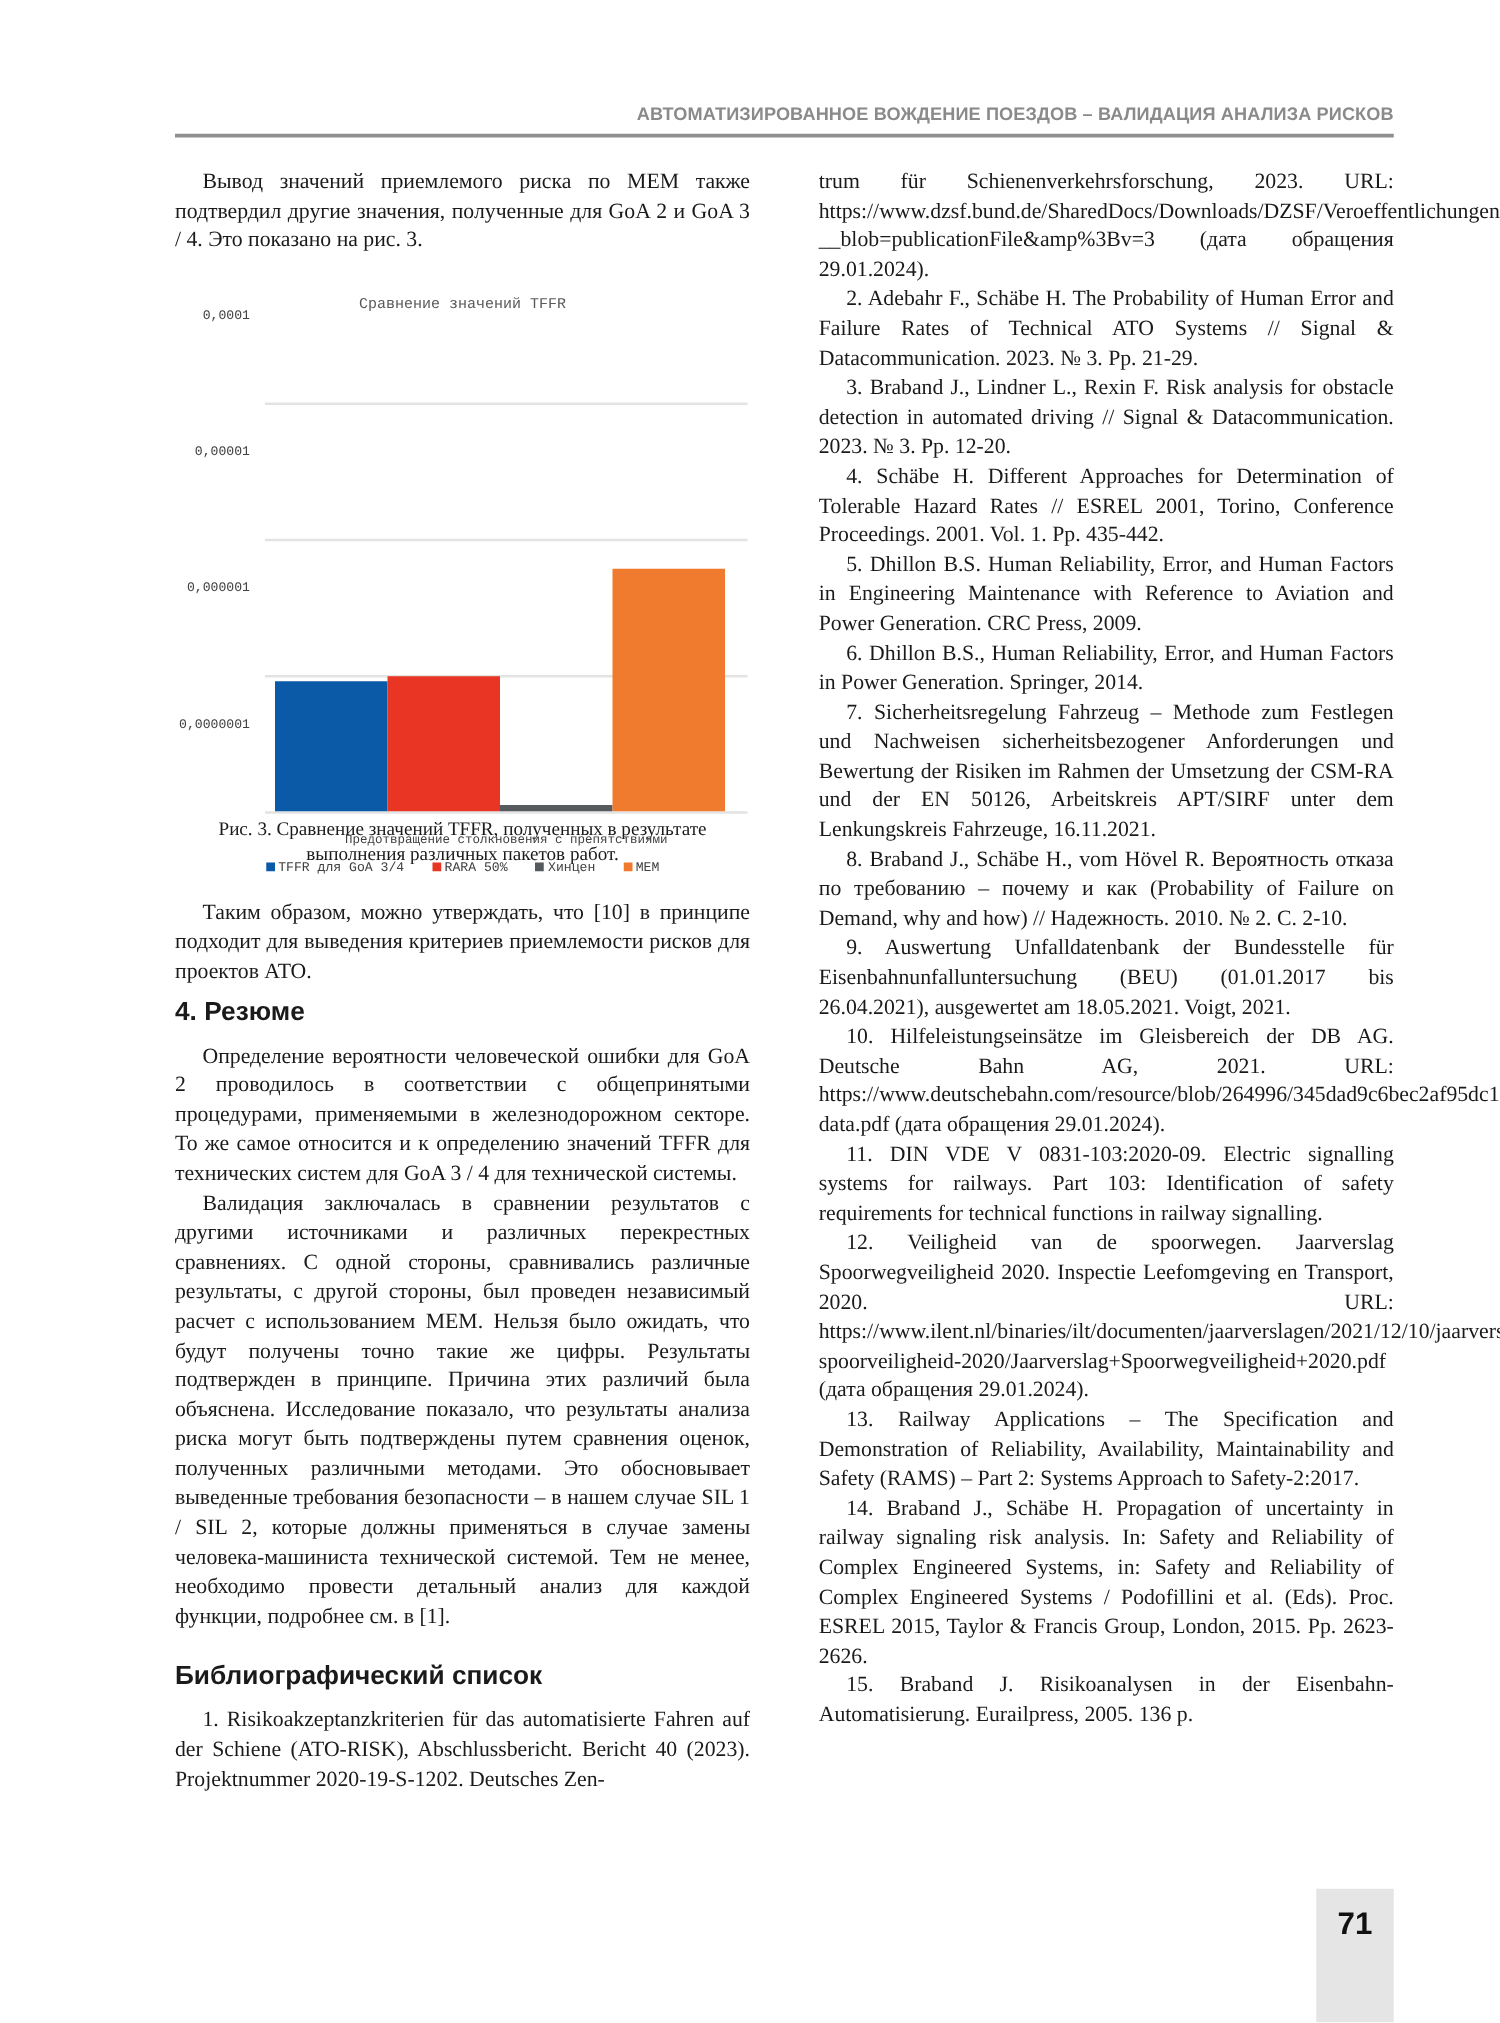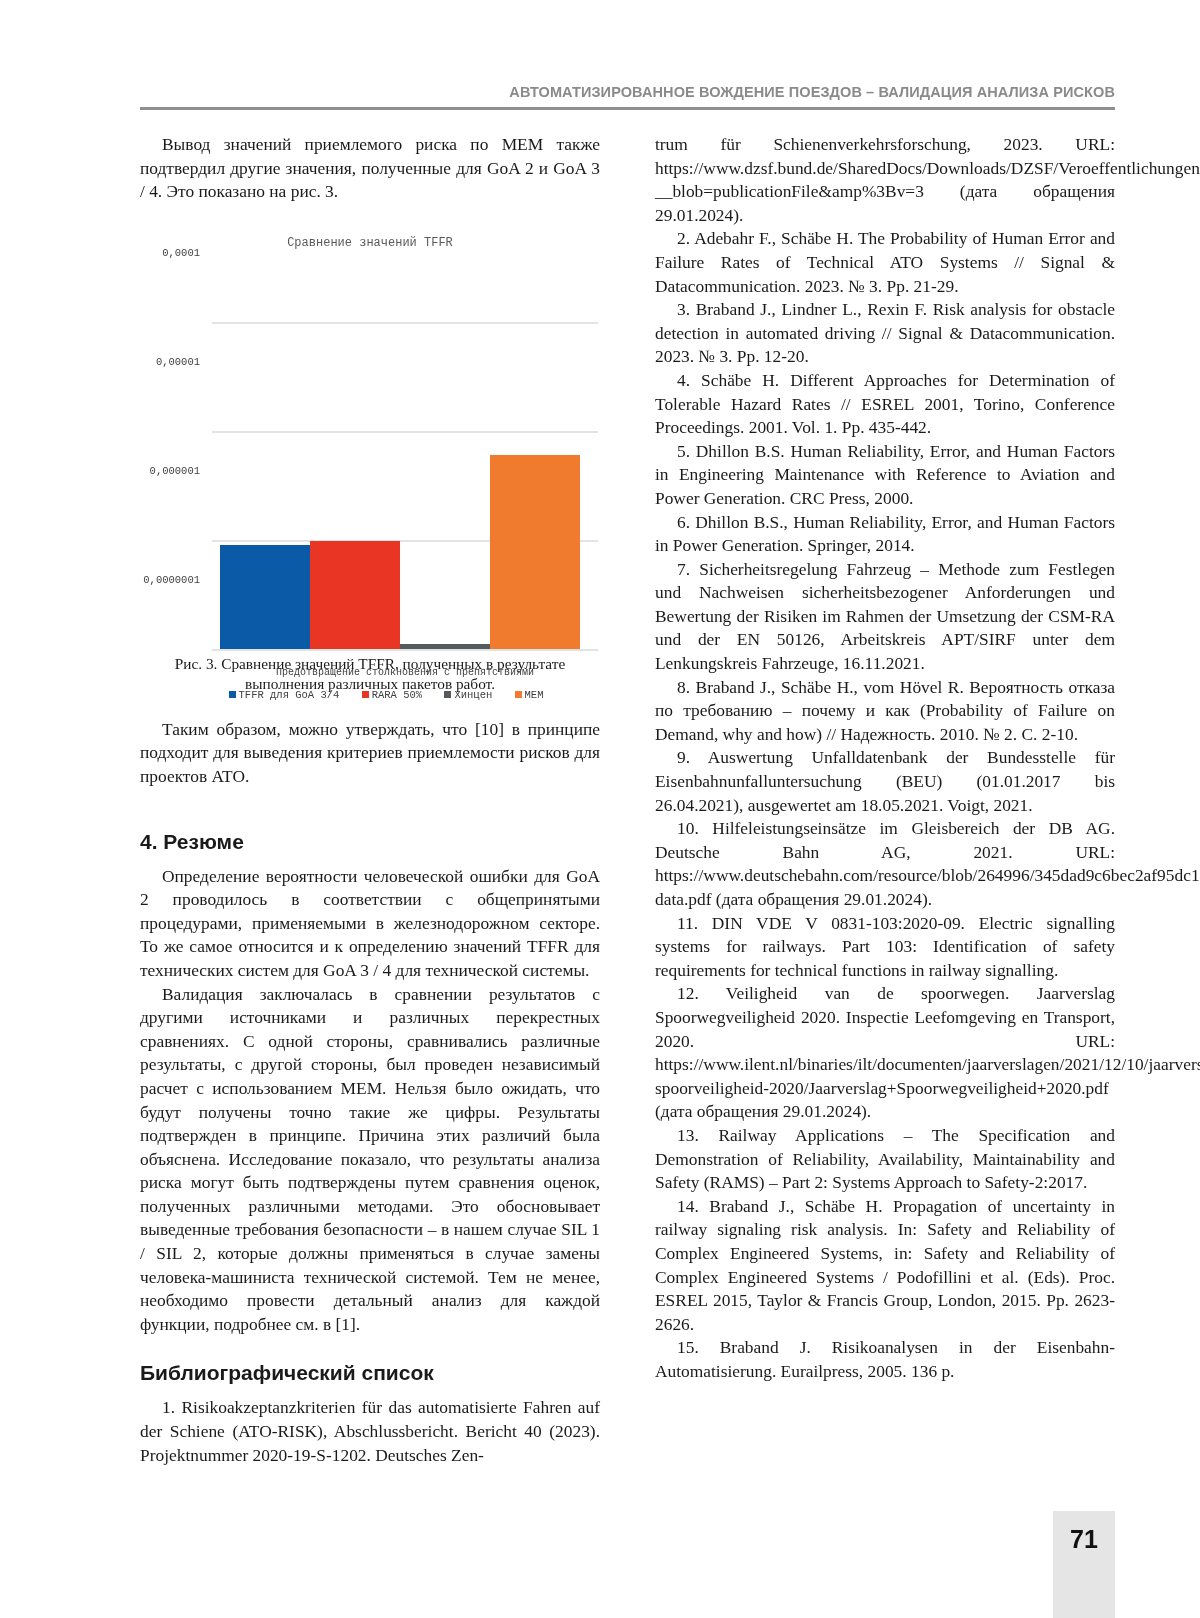--- a/index.html
+++ b/index.html
@@ -39,21 +39,21 @@
   }
   .grid {
     position: absolute; left: 72px; width: 386px; height: 2px; background: #e3e3e3;
   }
   .bar { position: absolute; }
   .xcat {
     position: absolute; left: 72px; width: 386px; text-align: center; top: 391px;
     font-size: 10px; color: #404040;
   }
   .legend {
-    position: absolute; left: 16px; width: 460px; top: 412px; text-align: center;
+    position: absolute; left: 0; width: 460px; top: 412px; text-align: center;
     font-size: 10.5px; color: #404040;
   }
   .legend-item { display: inline-block; margin: 0 8px; }
   .swatch { display: inline-block; width: 7px; height: 7px; margin-right: 3px; vertical-align: 0px; }
   .caption {
     text-align: center; font-size: 15.3px; line-height: 20px; margin-top: 16px; text-indent: 0;
   }
   .page-num-box {
     position: absolute; left: 1053px; top: 1511px; width: 62px; height: 107px; background: #e5e5e5;
   }
@@ -98,36 +98,36 @@
       <span class="legend-item"><span class="swatch" style="background:#e83524"></span><span>RARA 50%</span></span>
       <span class="legend-item"><span class="swatch" style="background:#555a5e"></span><span>Хинцен</span></span>
       <span class="legend-item"><span class="swatch" style="background:#f07a2e"></span><span>MEM</span></span>
     </div>
   </div>
 
   <p class="caption" style="">Рис. 3. Сравнение значений TFFR, полученных в результате выполнения различных пакетов работ.</p>
 
   <p style="margin-top:24px">Таким образом, можно утверждать, что [10] в принципе подходит для выведения критериев приемлемости рисков для проектов ATO.</p>
 
-  <h2 style="margin-top:40px; margin-bottom:10px">4. Резюме</h2>
+  <h2 style="margin-top:8px; margin-bottom:10px">4. Резюме</h2>
 
   <p>Определение вероятности человеческой ошибки для GoA 2 проводилось в соответствии с общепринятыми процедурами, применяемыми в железнодорожном секторе. То же самое относится и к определению значений TFFR для технических систем для GoA 3 / 4 для технической системы.</p>
   <p>Валидация заключалась в сравнении результатов с другими источниками и различных перекрестных сравнениях. С одной стороны, сравнивались различные результаты, с другой стороны, был проведен независимый расчет с использованием MEM. Нельзя было ожидать, что будут получены точно такие же цифры. Результаты подтвержден в принципе. Причина этих различий была объяснена. Исследование показало, что результаты анализа риска могут быть подтверждены путем сравнения оценок, полученных различными методами. Это обосновывает выведенные требования безопасности – в нашем случае SIL 1 / SIL 2, которые должны применяться в случае замены человека-машиниста технической системой. Тем не менее, необходимо провести детальный анализ для каждой функции, подробнее см. в [1].</p>
 
   <h2 style="margin-top:24px; margin-bottom:10px">Библиографический список</h2>
 
   <p>1. Risikoakzeptanzkriterien für das automatisierte Fahren auf der Schiene (ATO-RISK), Abschlussbericht. Bericht 40 (2023). Projektnummer 2020-19-S-1202. Deutsches Zen-</p>
 </div>
 
 <div class="col col-right">
   <p style="text-indent:0">trum für Schienenverkehrsforschung, 2023. URL: https://www.dzsf.bund.de/SharedDocs/Downloads/DZSF/Veroeffentlichungen/Forschungsberichte/2023/ForBe_40_2023_ATO_Risk.pdf?__blob=publicationFile&amp;amp%3Bv=3 (дата обращения 29.01.2024).</p>
   <p>2. Adebahr F., Schäbe H. The Probability of Human Error and Failure Rates of Technical ATO Systems // Signal &amp; Datacommunication. 2023. № 3. Pp. 21-29.</p>
   <p>3. Braband J., Lindner L., Rexin F. Risk analysis for obstacle detection in automated driving // Signal &amp; Datacommunication. 2023. № 3. Pp. 12-20.</p>
   <p>4. Schäbe H. Different Approaches for Determination of Tolerable Hazard Rates // ESREL 2001, Torino, Conference Proceedings. 2001. Vol. 1. Pp. 435-442.</p>
-  <p>5. Dhillon B.S. Human Reliability, Error, and Human Factors in Engineering Maintenance with Reference to Aviation and Power Generation. CRC Press, 2000.</p>
+  <p>5. Dhillon B.S. Human Reliability, Error, and Human Factors in Engineering Maintenance with Reference to Aviation and Power Generation. CRC Press, 2009.</p>
   <p>6. Dhillon B.S., Human Reliability, Error, and Human Factors in Power Generation. Springer, 2014.</p>
   <p>7. Sicherheitsregelung Fahrzeug – Methode zum Festlegen und Nachweisen sicherheitsbezogener Anforderungen und Bewertung der Risiken im Rahmen der Umsetzung der CSM-RA und der EN 50126, Arbeitskreis APT/SIRF unter dem Lenkungskreis Fahrzeuge, 16.11.2021.</p>
   <p>8. Braband J., Schäbe H., vom Hövel R. Вероятность отказа по требованию – почему и как (Probability of Failure on Demand, why and how) // Надежность. 2010. № 2. С. 2-10.</p>
   <p>9. Auswertung Unfalldatenbank der Bundesstelle für Eisenbahnunfalluntersuchung (BEU) (01.01.2017 bis 26.04.2021), ausgewertet am 18.05.2021. Voigt, 2021.</p>
   <p>10. Hilfeleistungseinsätze im Gleisbereich der DB AG. Deutsche Bahn AG, 2021. URL: https://www.deutschebahn.com/resource/blob/264996/345dad9c6bec2af95dc185d59c94afe1/notfallmanagement_leitfaden_hilfeleistungseinsatz-data.pdf (дата обращения 29.01.2024).</p>
   <p>11. DIN VDE V 0831-103:2020-09. Electric signalling systems for railways. Part 103: Identification of safety requirements for technical functions in railway signalling.</p>
   <p>12. Veiligheid van de spoorwegen. Jaarverslag Spoorwegveiligheid 2020. Inspectie Leefomgeving en Transport, 2020. URL: https://www.ilent.nl/binaries/ilt/documenten/jaarverslagen/2021/12/10/jaarverslag-spoorveiligheid-2020/Jaarverslag+Spoorwegveiligheid+2020.pdf (дата обращения 29.01.2024).</p>
   <p>13. Railway Applications – The Specification and Demonstration of Reliability, Availability, Maintainability and Safety (RAMS) – Part 2: Systems Approach to Safety-2:2017.</p>
   <p>14. Braband J., Schäbe H. Propagation of uncertainty in railway signaling risk analysis. In: Safety and Reliability of Complex Engineered Systems, in: Safety and Reliability of Complex Engineered Systems / Podofillini et al. (Eds). Proc. ESREL 2015, Taylor &amp; Francis Group, London, 2015. Pp. 2623-2626.</p>
   <p>15. Braband J. Risikoanalysen in der Eisenbahn-Automatisierung. Eurailpress, 2005. 136 p.</p>

